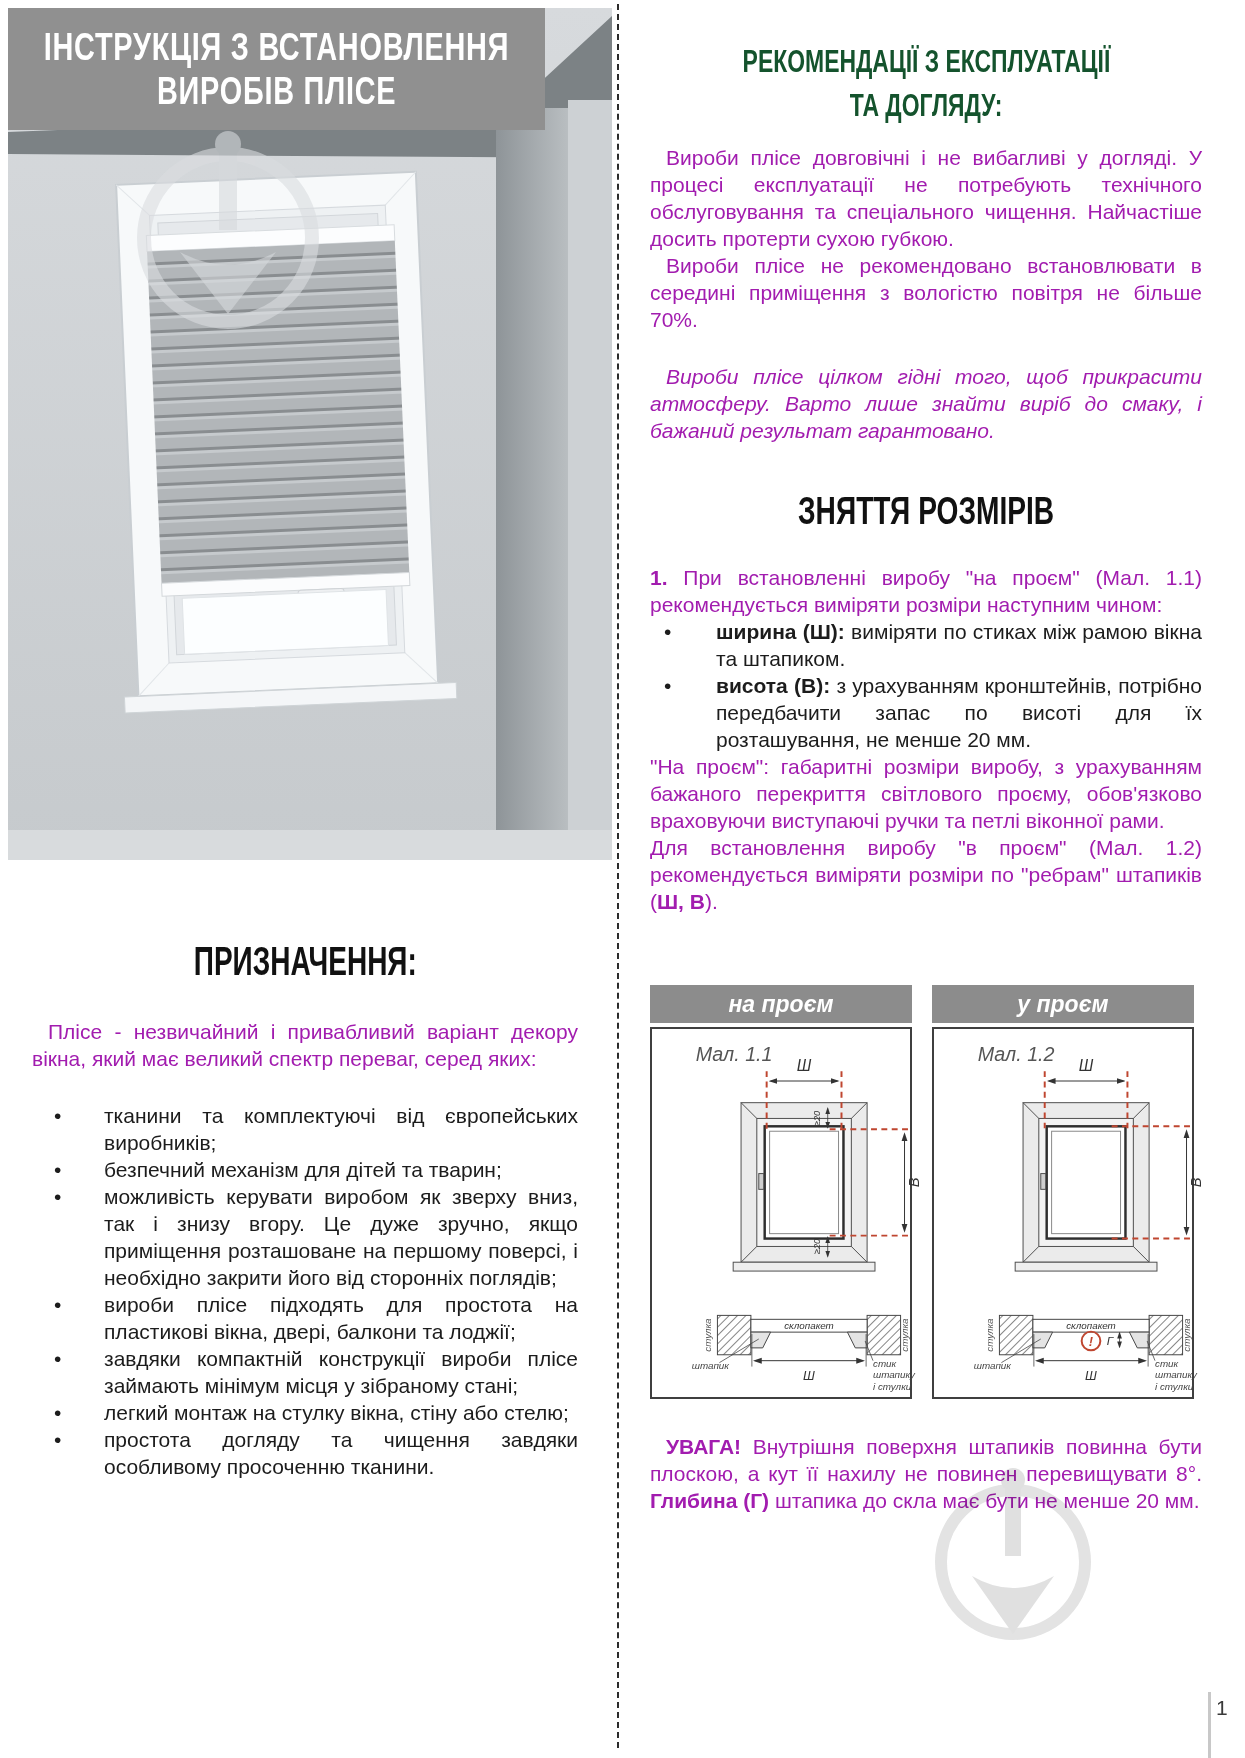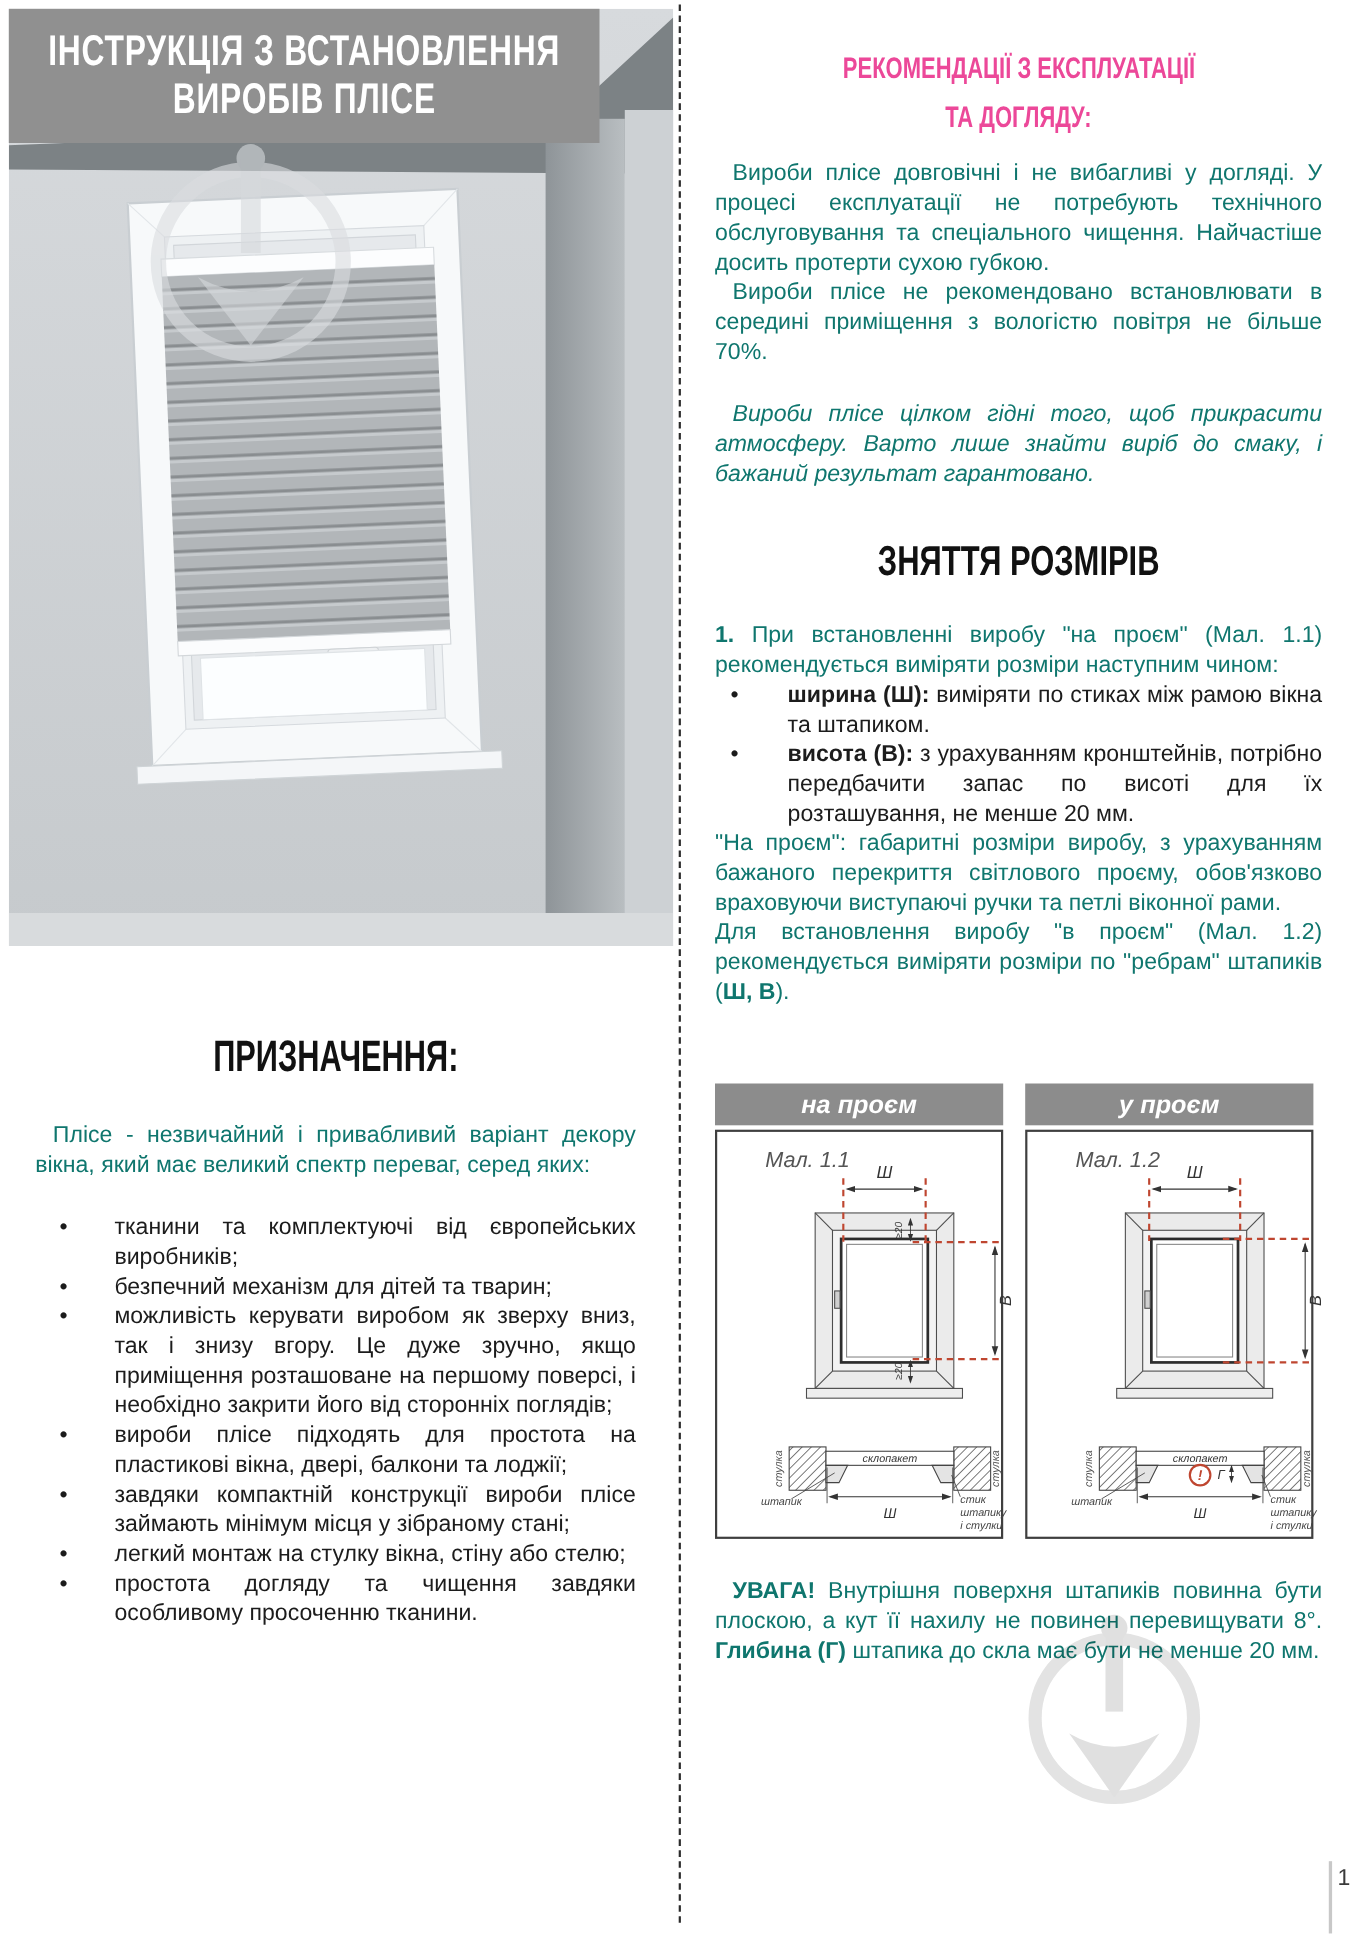--- a/index.html
+++ b/index.html
@@ -7,23 +7,23 @@
         font-family:"Liberation Sans","DejaVu Sans",sans-serif;color:#1c1c1c;border-radius:15px;}
   .photo{position:absolute;left:8px;top:8px;width:604px;height:852px;}
   .lheader{position:absolute;left:8px;top:8px;width:537px;height:122px;background:#909090;
            display:flex;flex-direction:column;align-items:center;justify-content:center;z-index:2;}
   .hline{color:#ffffff;font-weight:bold;font-size:39px;line-height:44px;letter-spacing:1px;}
   .cond{display:inline-block;transform:scaleX(.74);transform-origin:center;white-space:nowrap;}
   .vdash{position:absolute;left:617px;top:4px;height:1744px;border-left:2.5px dashed #2b2b2b;z-index:1;}
   .leftcol{position:absolute;left:32px;top:938px;width:546px;z-index:2;}
   .rightcol{position:absolute;left:650px;top:40px;width:552px;z-index:2;}
   .heading-wrap{text-align:center;}
-  .h1{font-size:27px;font-weight:bold;color:#ec4899;line-height:44px;}
+  .h1{font-size:31px;font-weight:bold;color:#14532d;line-height:44px;}
   .h2{font-size:40px;font-weight:bold;color:#111;line-height:46px;}
-  .body-p{font-size:21px;line-height:27px;text-align:justify;margin:0;color:#0f766e;}
+  .body-p{font-size:21px;line-height:27px;text-align:justify;margin:0;color:#a21caf;}
   .indent{text-indent:16px;}
   .ital{font-style:italic;}
   .blist{list-style:none;margin:30px 0 0 0;padding:0;}
   .blist li{position:relative;padding-left:72px;font-size:21px;line-height:27px;text-align:justify;}
   .blist li::before{content:"•";position:absolute;left:22px;top:0;font-size:21px;}
   .rlist{margin-top:0;}
   .rlist li{padding-left:66px;}
   .rlist li::before{left:14px;}
   .h2wrap{margin-top:44px;margin-bottom:30px;}
   .titlewrap{margin-bottom:16px;}

